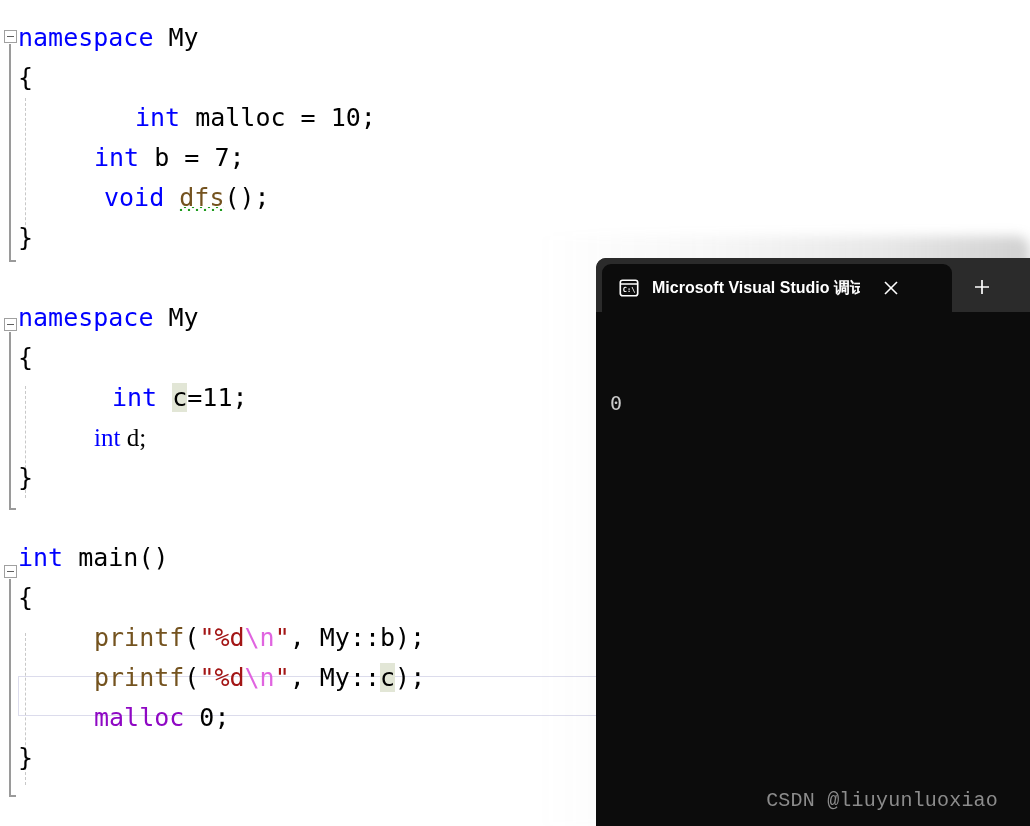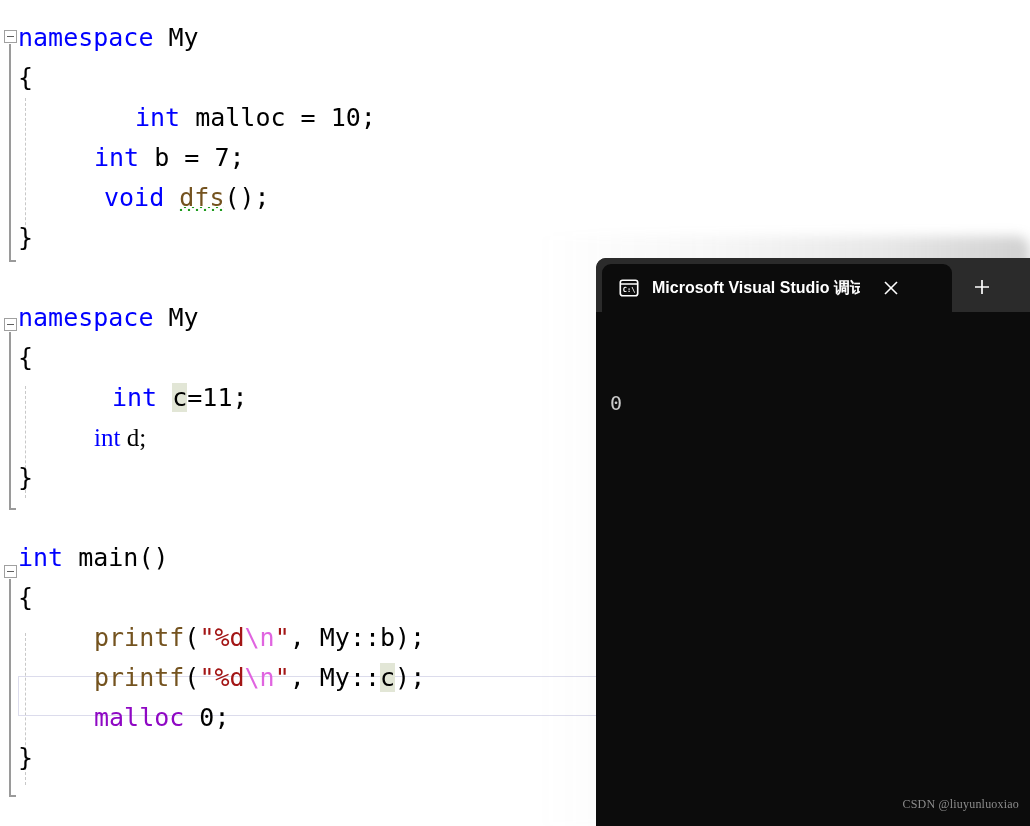--- a/index.html
+++ b/index.html
@@ -211,25 +211,25 @@
   .console-line.blank { height: 31px; }
   .caret {
     display: inline-block;
     width: 2px;
     height: 22px;
     background: #cccccc;
     vertical-align: -4px;
   }
   .watermark {
     position: absolute;
-    right: 11px;
+    right: 32px;
     bottom: 14px;
     color: #8c8c8c;
-    font-family: Liberation Serif, serif;
-    font-size: 12px;
+    font-family: Liberation Mono, monospace;
+    font-size: 20px;
     letter-spacing: 0.2px;
   }
 </style>
 </head>
 <body>
 
 <div id="screen">
 
   <div class="editor">
 

